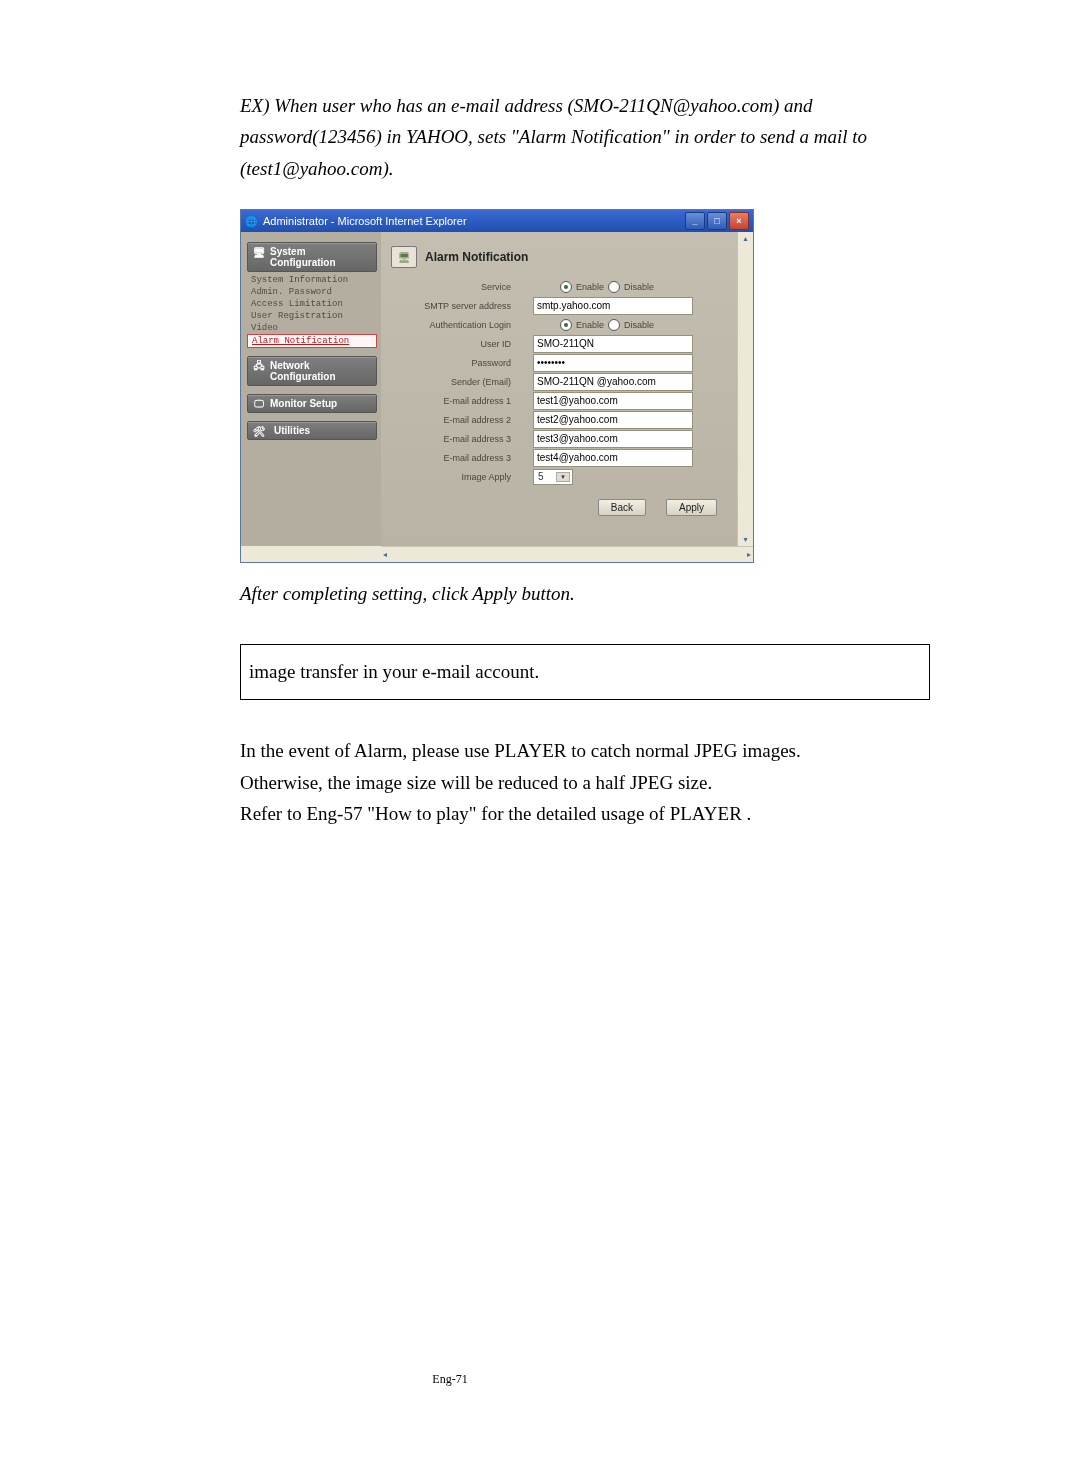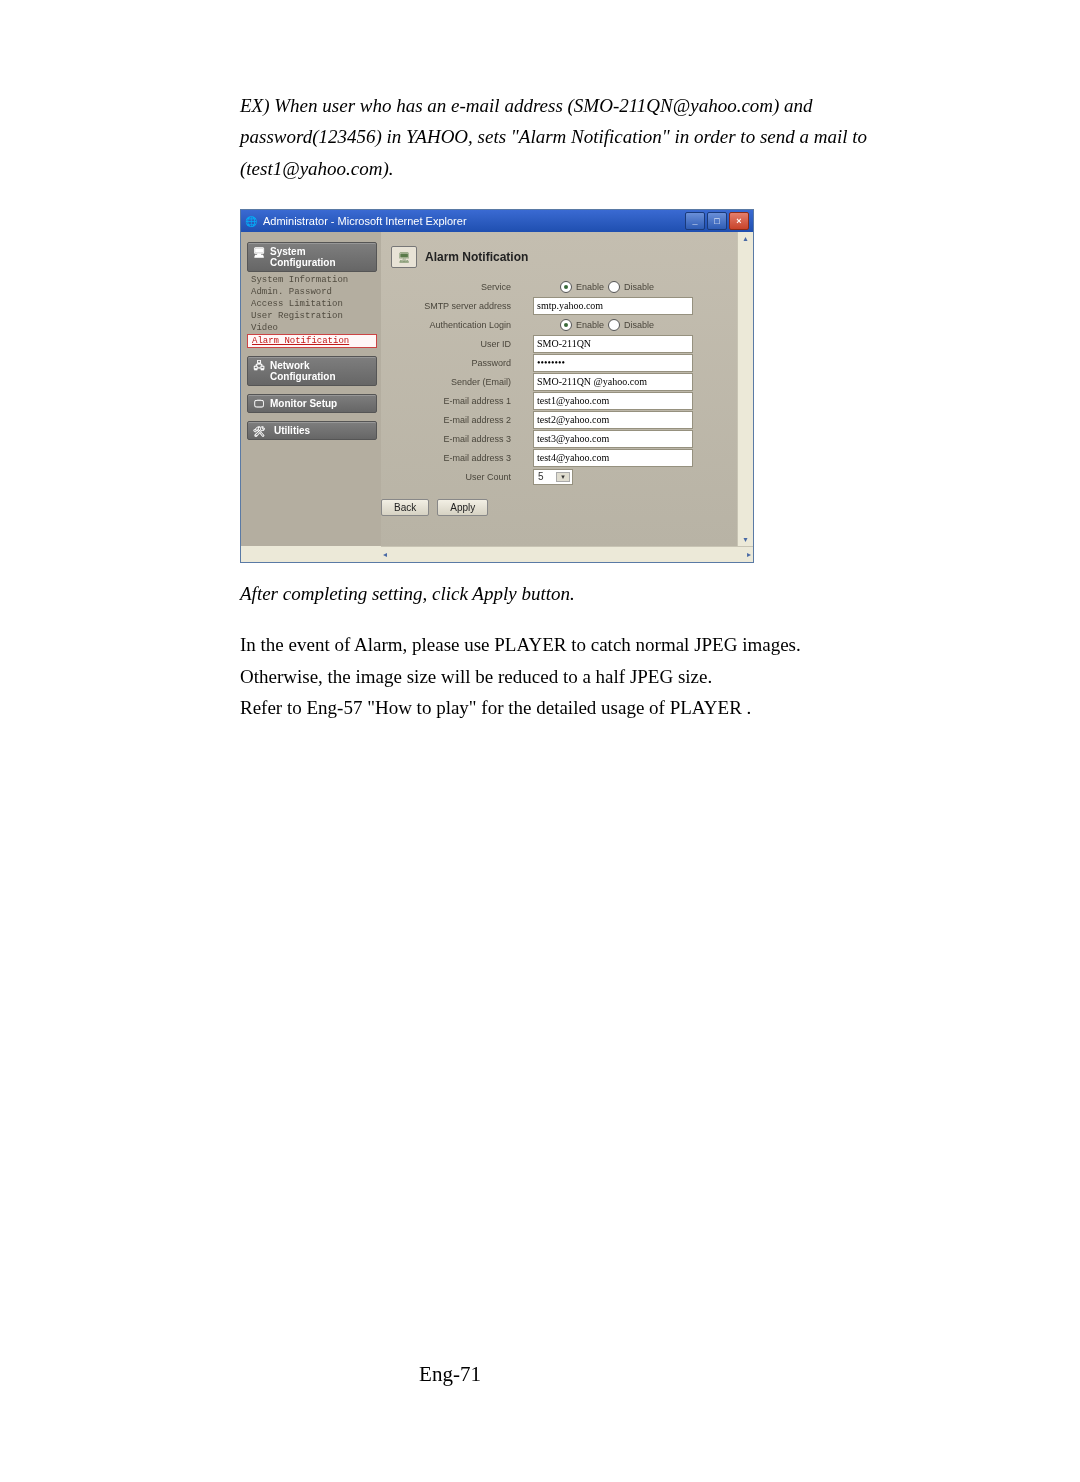--- a/index.html
+++ b/index.html
@@ -158,21 +158,21 @@
     text-align: right;
     font-size: 9px;
     color: #4a463c;
     padding-right: 22px;
   }
   .form-input {
     width: 160px;
     height: 15px;
     border: 1px solid #96917f;
     background: #fff;
-    font-family: Liberation Serif, serif;
+    font-family: Liberation Sans, sans-serif;
     font-size: 10px;
     padding: 8px 3px;
     box-sizing: border-box;
   }
   .radios {
     font-size: 9px;
     color: #4a463c;
     display: flex;
     align-items: center;
     gap: 4px;
@@ -187,21 +187,21 @@
     width: 40px; height: 16px;
     border: 1px solid #96917f;
     background:#fff;
     font-size:10px;
     display:flex;align-items:center;justify-content:space-between;
     padding:0 2px 0 4px;
     box-sizing:border-box;
   }
   .select .arr { font-size:7px;color:#333;background:#e0ddd0;border:1px solid #aaa;width:12px;text-align:center; }
   .btn-row {
-    display:flex; gap:8px; justify-content:flex-start; margin-top:14px;
+    display:flex; gap:20px; justify-content:flex-end; margin-top:14px;
   }
   .btn {
     border:1px solid #888;
     background:linear-gradient(#f2efe4,#d6d2c3);
     font-size:10px;
     padding:2px 12px;
     border-radius:2px;
     color:#222;
   }
   .vscroll {
@@ -228,21 +228,21 @@
     margin: 35px 0 35px 90px;
     padding: 16px 8px;
     font-size: 19px;
   }
   .page-num {
     position: absolute;
     bottom: 95px;
     width: 900px;
     left: 0;
     text-align: center;
-    font-size: 21px;
+    font-size: 12px;
     margin-top: 36px;
   }
 </style>
 </head>
 <body>
 
 <div class="page">
 
   <div class="body-text para">
     <div>EX) When user who has an e-mail address (SMO-211QN@yahoo.com) and</div>
@@ -329,21 +329,21 @@
             </div>
             <div class="form-row">
               <div class="form-label">E-mail address 3</div>
               <input class="form-input" value="test3@yahoo.com" style="">
             </div>
             <div class="form-row">
               <div class="form-label">E-mail address 3</div>
               <input class="form-input" value="test4@yahoo.com" style="">
             </div>
             <div class="form-row">
-              <div class="form-label">User Count</div>
+              <div class="form-label">Image Apply</div>
               <div class="select">
                 <span>5</span>
                 <span class="arr">▾</span>
               </div>
             </div>
 
             <div class="btn-row">
               <div class="btn">Back</div>
               <div class="btn">Apply</div>
             </div>
@@ -356,20 +356,21 @@
       </div>
       <div class="hscroll">
         <span class="arrh">◂</span>
         <span class="arrh">▸</span>
       </div>
     </div>
   </div>
 
   <div class="body-text para" style="margin-top:8px">After completing setting, click Apply button.</div>
 
+  <div class="boxed-note">image transfer in your e-mail account.</div>
 
   <div class="body-text">
     <div>In the event of Alarm, please use PLAYER to catch normal JPEG images.</div>
     <div>Otherwise, the image size will be reduced to a half JPEG size.</div>
     <div>Refer to Eng-57 "How to play" for the detailed usage of PLAYER .</div>
   </div>
 </div>
 
 <div class="page-num">Eng-71</div>
 

